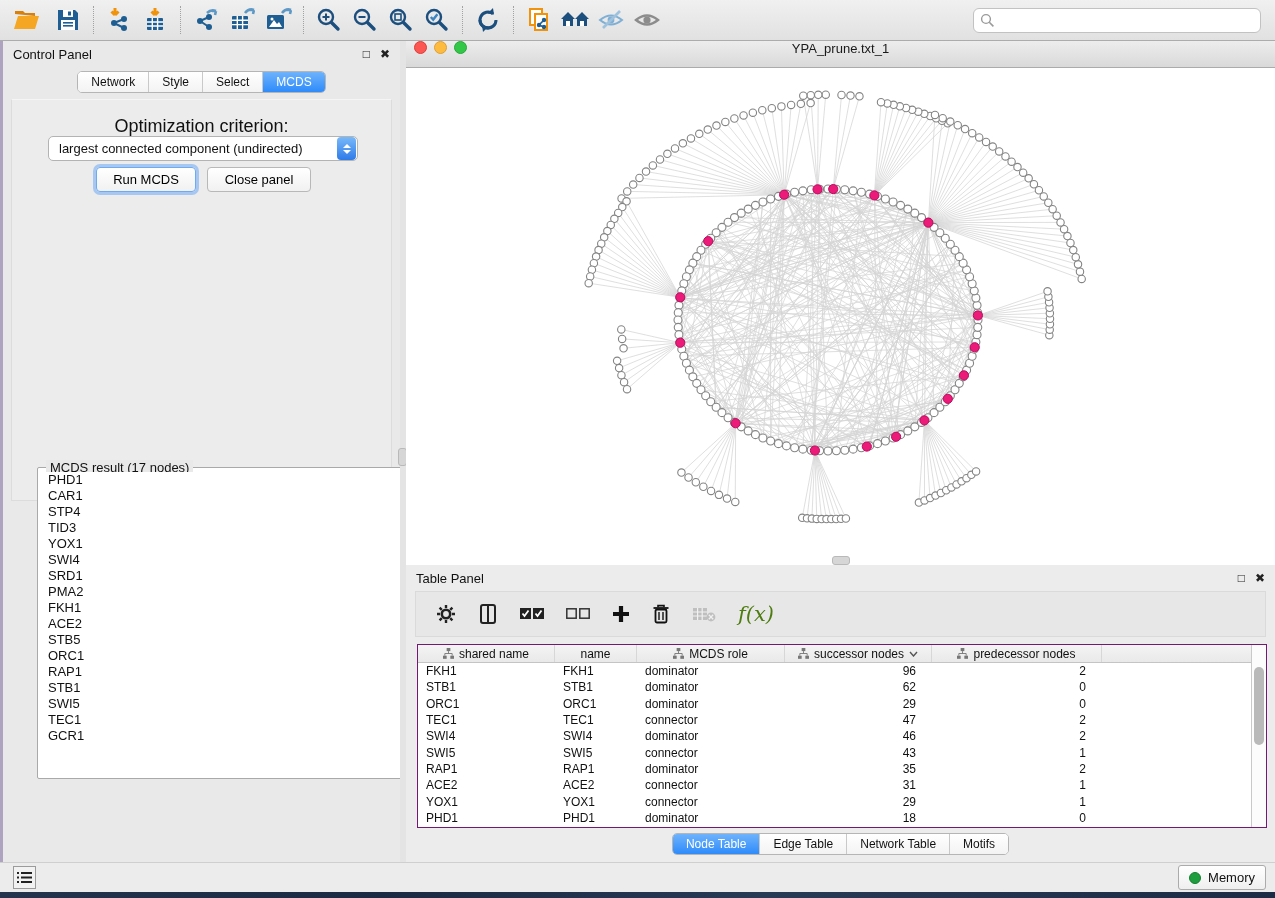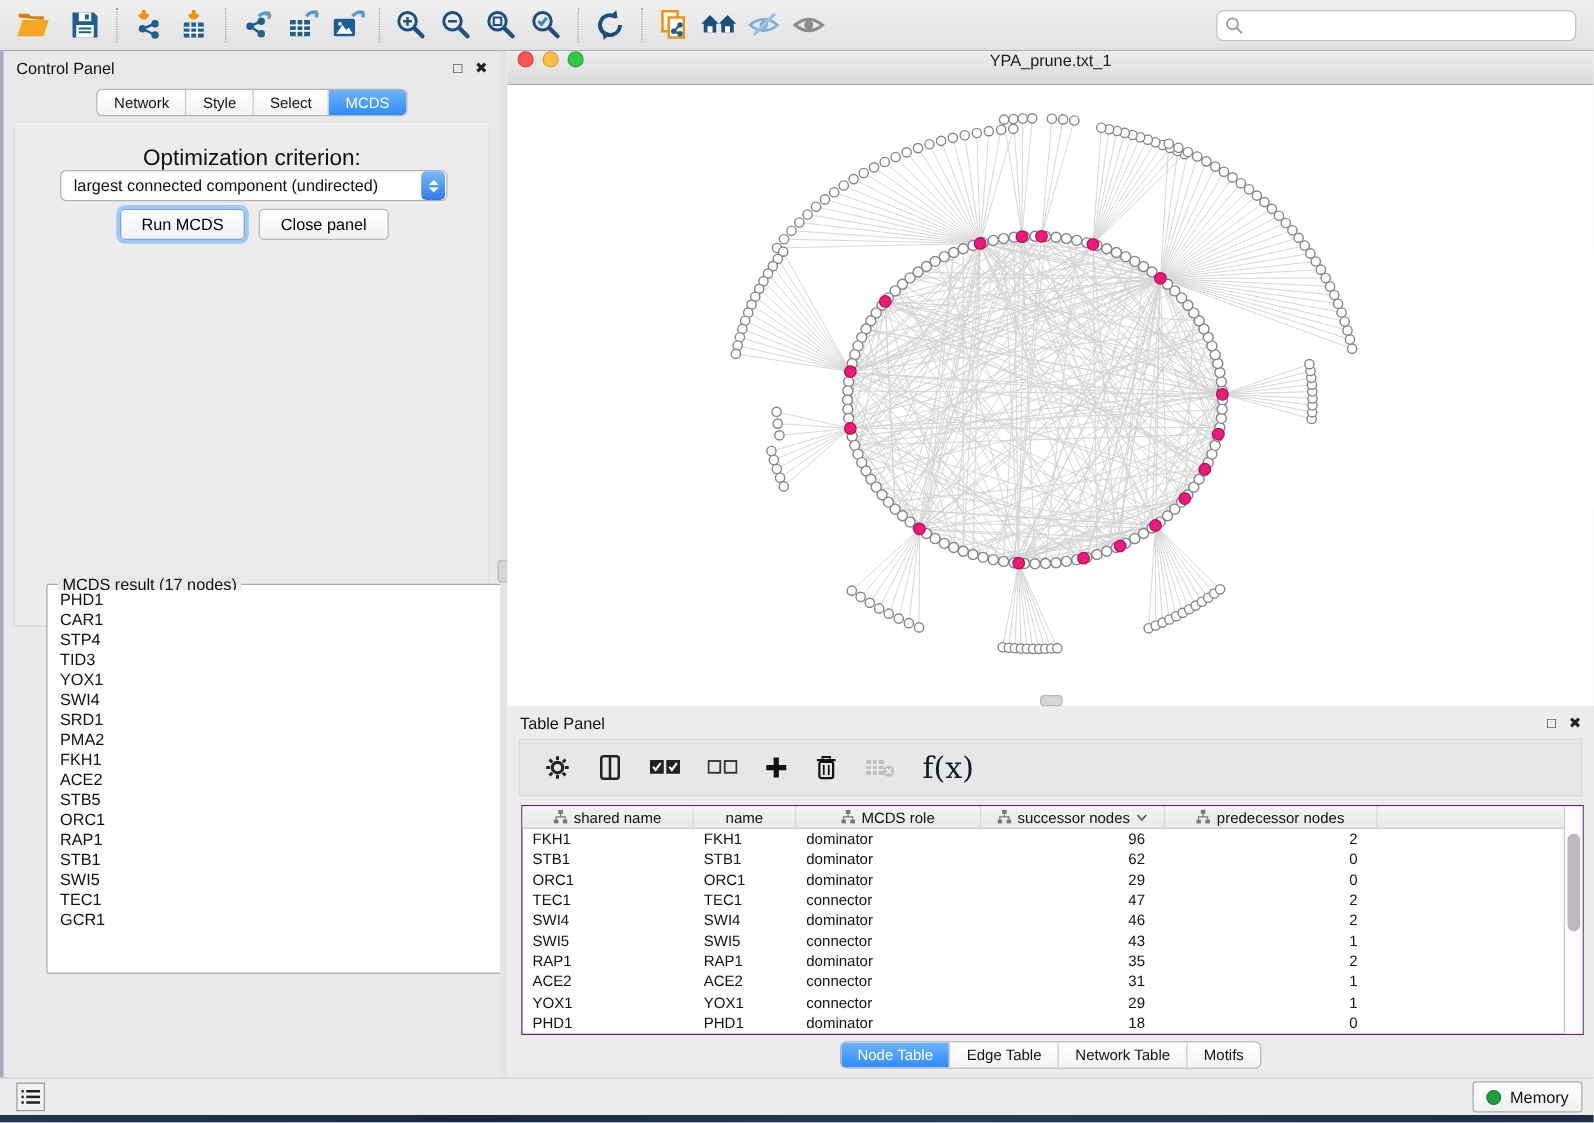--- a/index.html
+++ b/index.html
@@ -80,21 +80,21 @@
   .tl.grn { background:#33C748; border:1px solid #27A73A; }
   .net-title { position:absolute; left:0; width:100%; text-align:center; font-size:13px; color:#1A1A1A; }
   .net-canvas { position:absolute; left:0; top:27px; width:869px; height:497px; background:#fff; }
 
   
   .tpanel { left:406px; top:565px; width:869px; height:297px; background:#ECECEC; }
   .tp-toolbar { position:absolute; left:9px; top:26px; width:851px; height:46px;
     background:#E7E7E7; border:1px solid #DADADA; display:flex; align-items:center; gap:22px;
     padding-left:20px; }
   .tp-toolbar .dis { opacity:.45; }
-  .fx { font-family:"DejaVu Serif",serif; font-size:24px; color:#0f172a; }
+  .fx { font-family:"DejaVu Serif",serif; font-style:italic; font-size:21px; color:#4d7c0f; }
   .ttable { position:absolute; left:11px; top:79px; width:850px; height:184px;
     background:#fff; border:1px solid #701a75; }
   .thead { position:absolute; left:0; top:0; right:15px; height:18px; display:flex;
     background:linear-gradient(#F4F4F4,#E9E9E9); border-bottom:1px solid #C4C4C4; }
   .th { display:flex; align-items:center; justify-content:center; gap:5px;
     font-size:12px; border-right:1px solid #D7D7D7; height:100%; }
   .tbody { position:absolute; left:0; top:18px; right:15px; bottom:0; overflow:hidden; }
   .trow { display:flex; height:16.3px; align-items:center; font-size:12px; }
   .td { padding-left:8px; white-space:nowrap; overflow:hidden; }
   .td.num { text-align:right; padding-right:16px; padding-left:0; }

